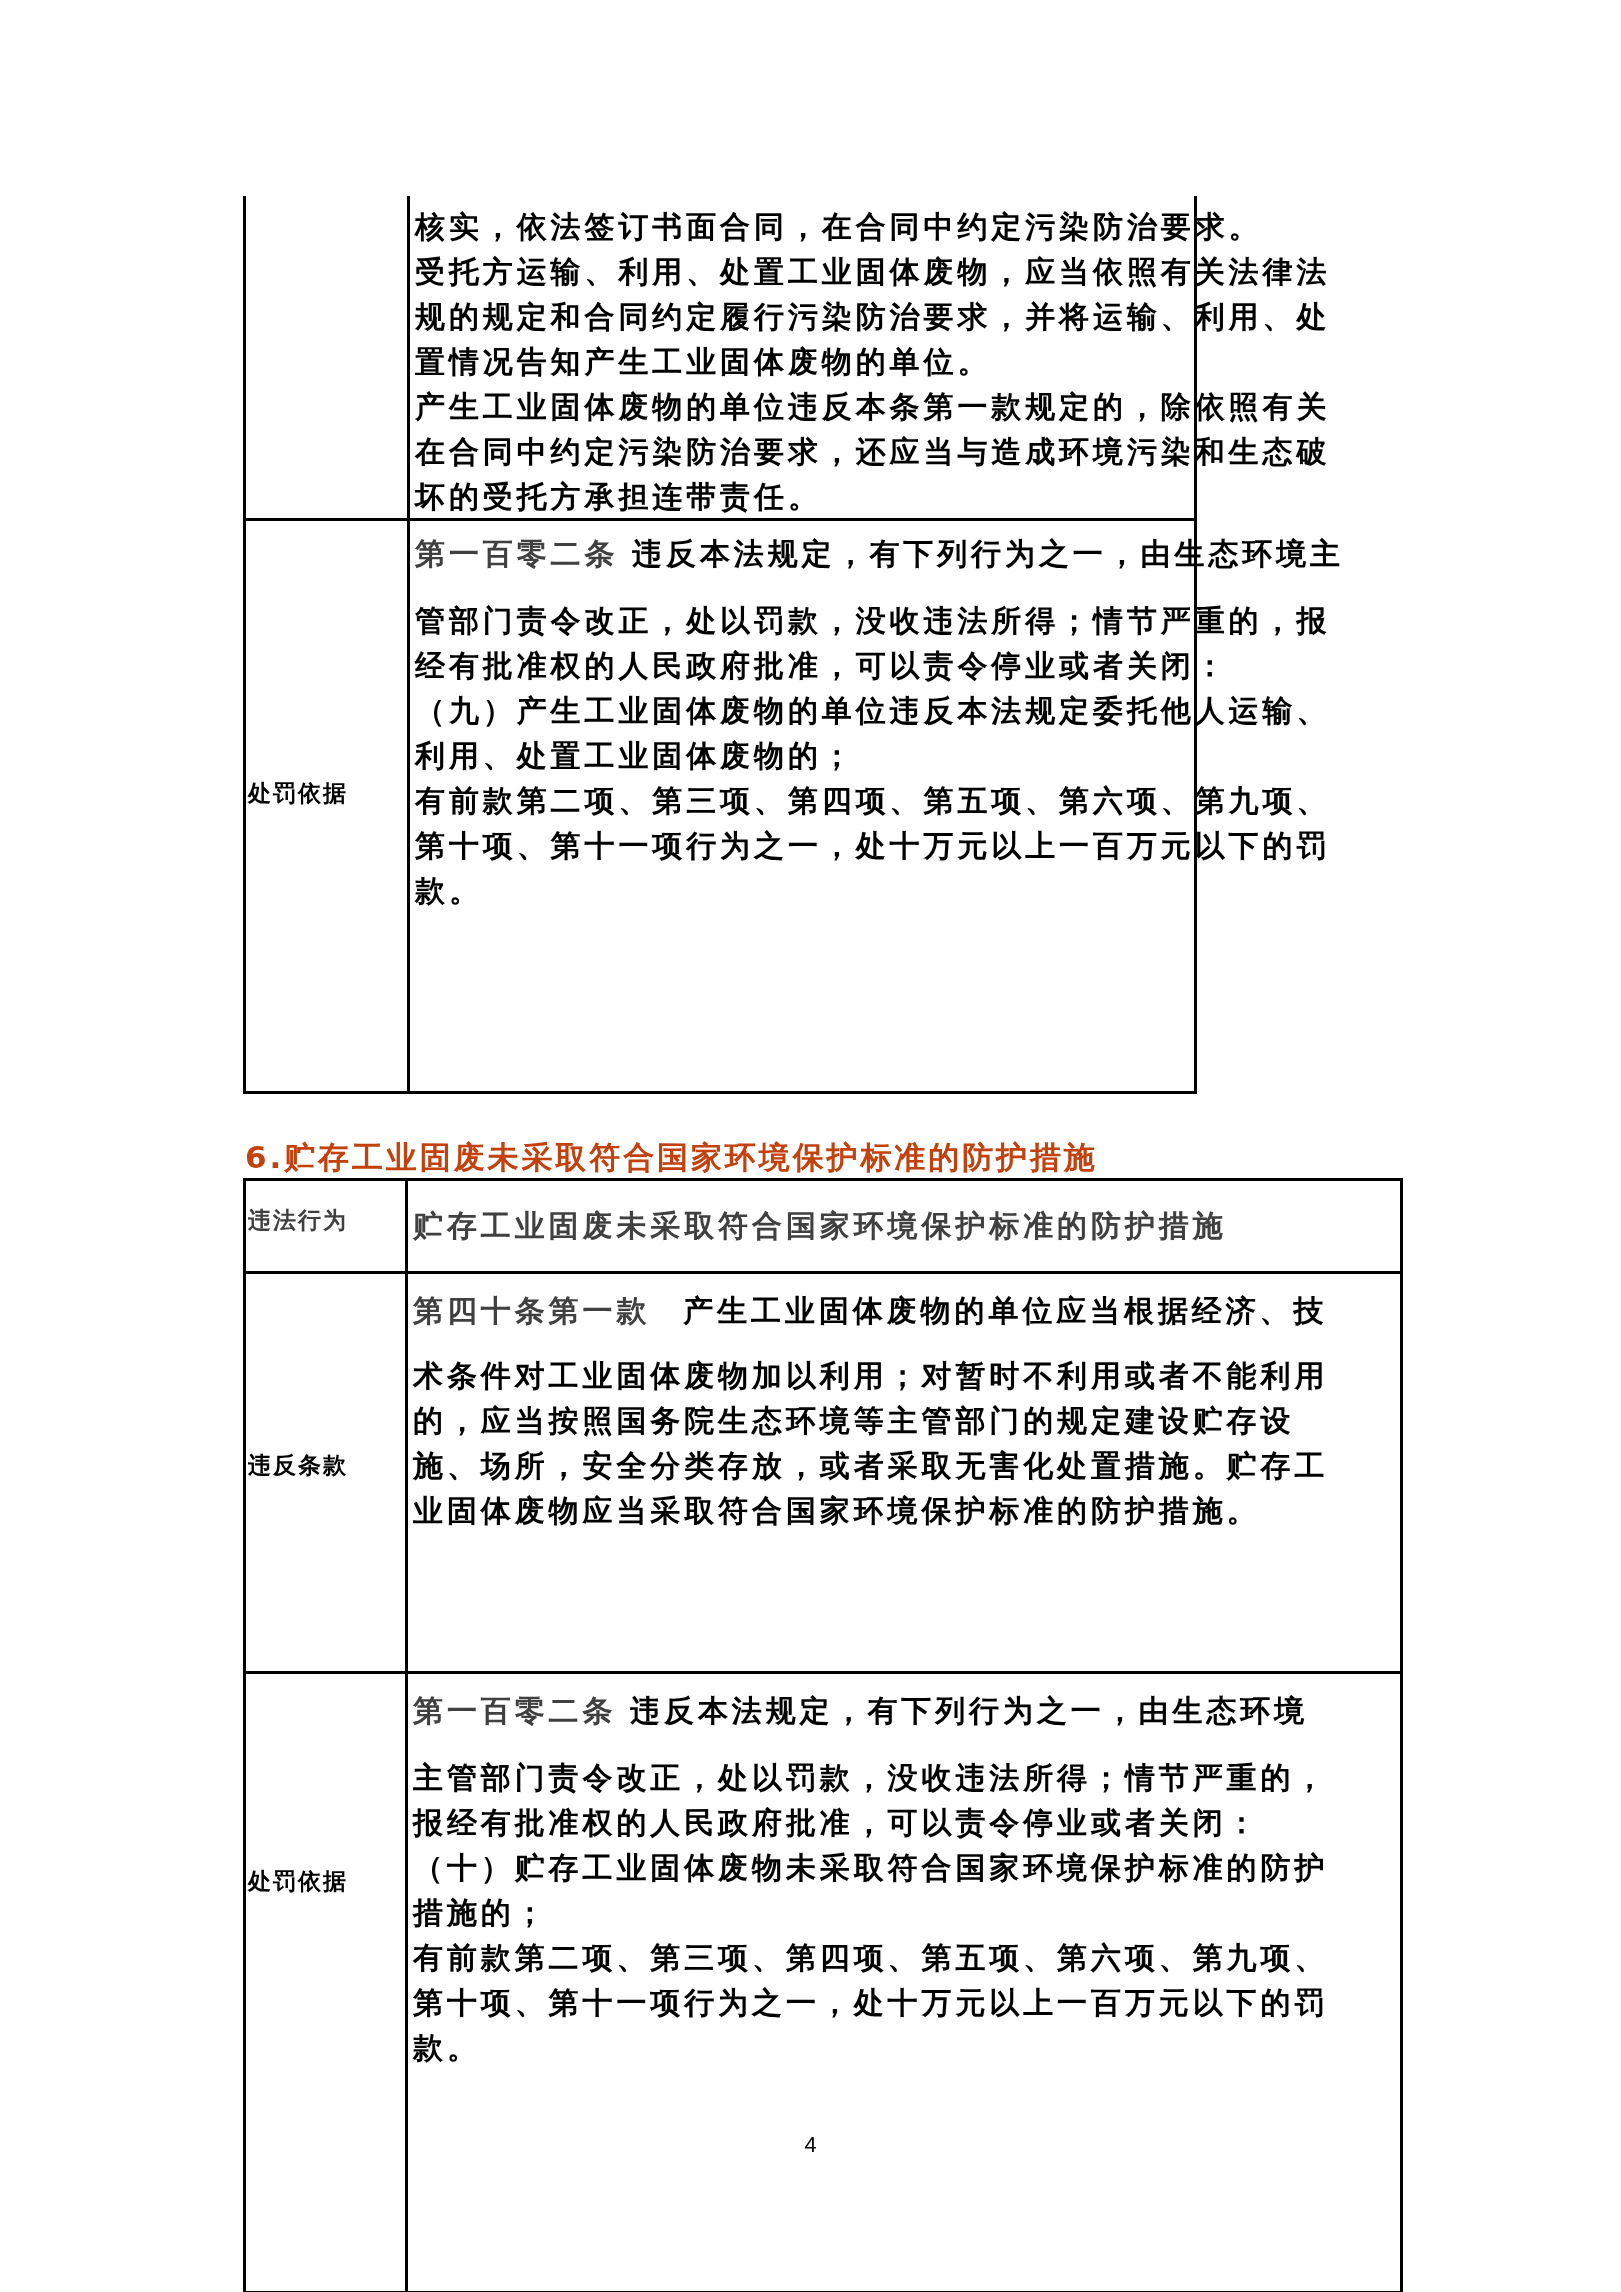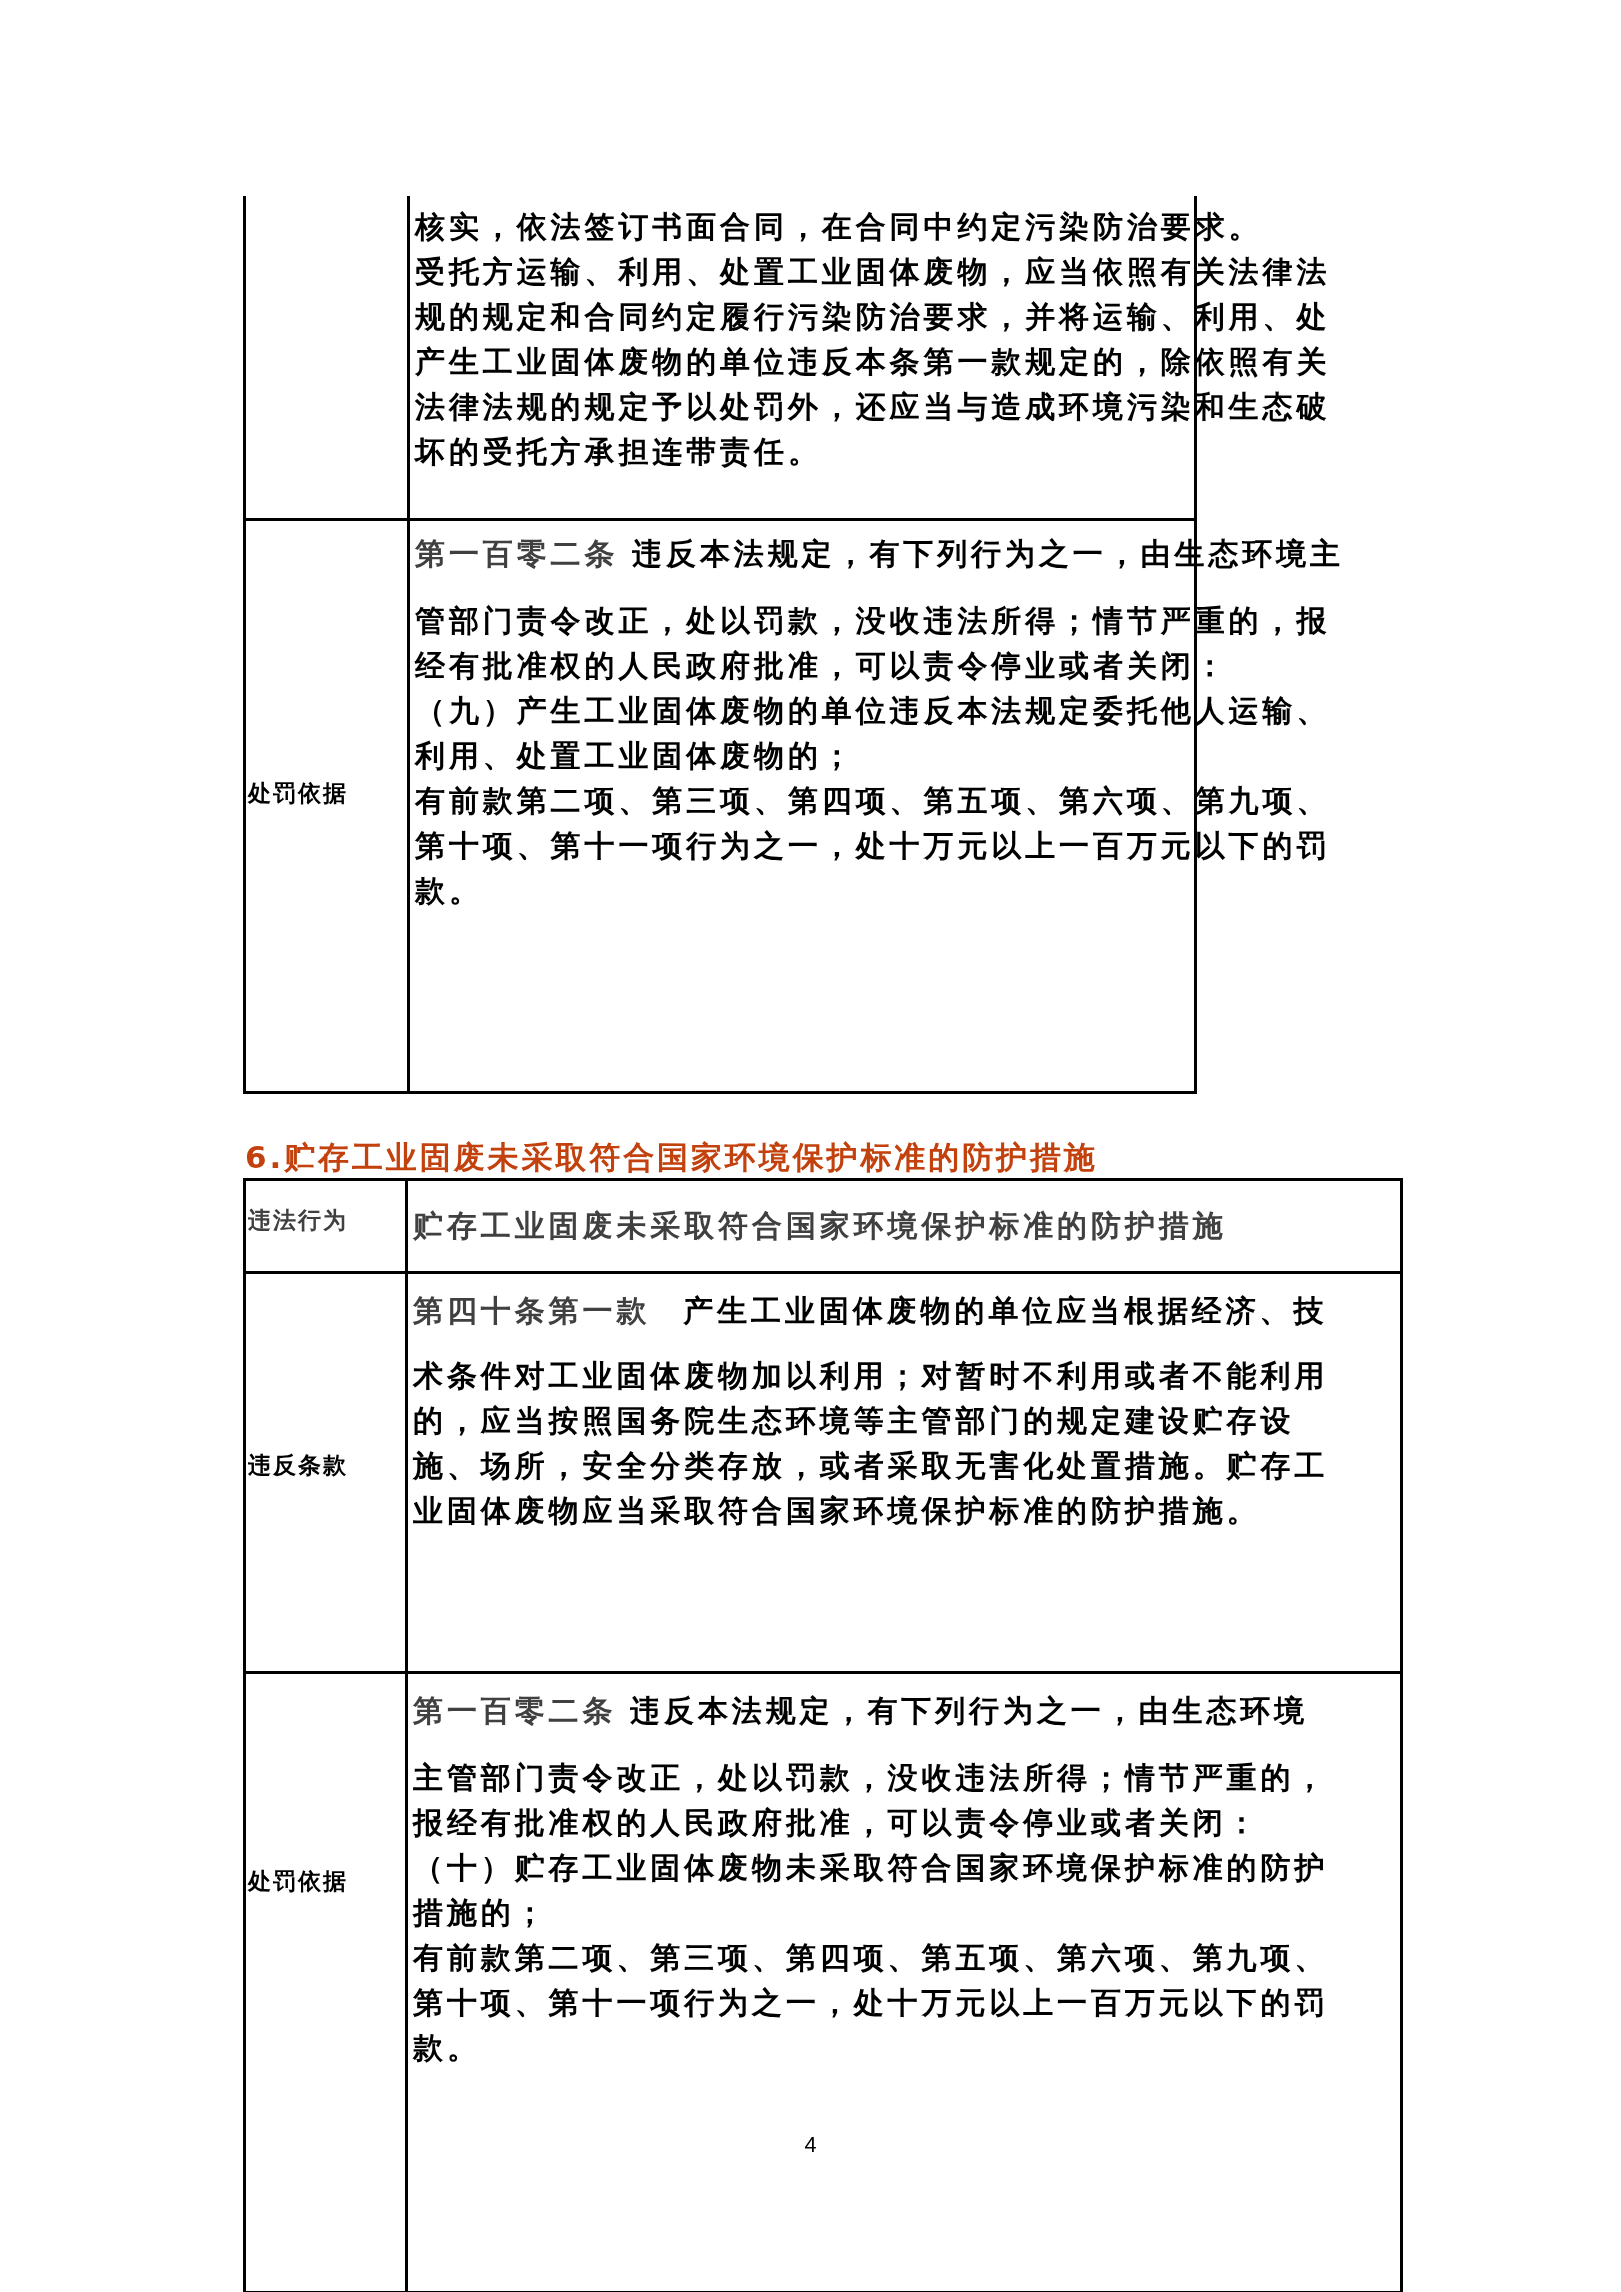--- a/index.html
+++ b/index.html
@@ -48,22 +48,23 @@
 <body>
 
 <div class="tbl" style="left:243px; top:196px; width:954px; height:898px; border-top:none;">
   <div class="col-div" style="left:161px;"></div>
 
   <div class="row" style="top:0; height:324px;">
     <div class="content" style="left:169px; top:7.8px;">
       <p>核实，依法签订书面合同，在合同中约定污染防治要求。</p>
       <p>受托方运输、利用、处置工业固体废物，应当依照有关法律法</p>
       <p>规的规定和合同约定履行污染防治要求，并将运输、利用、处</p>
+      <p>置情况告知产生工业固体废物的单位。</p>
       <p>产生工业固体废物的单位违反本条第一款规定的，除依照有关</p>
-      <p>法律法规的规定予以处罚外，还应当与造成环境污染和生态破</p>
+      <p>在合同中约定污染防治要求，还应当与造成环境污染和生态破</p>
       <p>坏的受托方承担连带责任。</p>
     </div>
   </div>
 
   <div class="row bordered-top" style="top:322px; bottom:0;">
     <div class="label" style="top:257px; left:2px;">处罚依据</div>
     <div class="content" style="left:169px; top:9.8px;">
       <p style="margin-bottom:22.5px;">
         <span class="red">第一百零二条</span><span style="display:inline-block;width:13.7px;"></span><span>违反本法规定，有下列行为之一，由生态环境主</span>
       </p>

